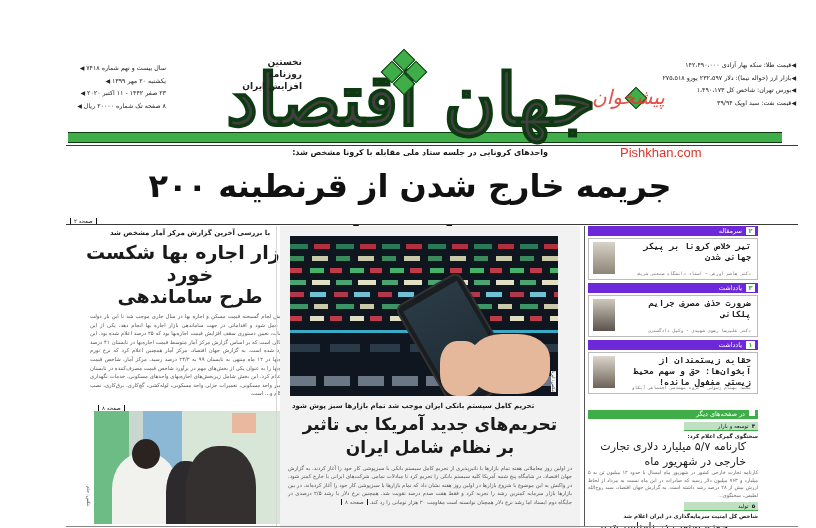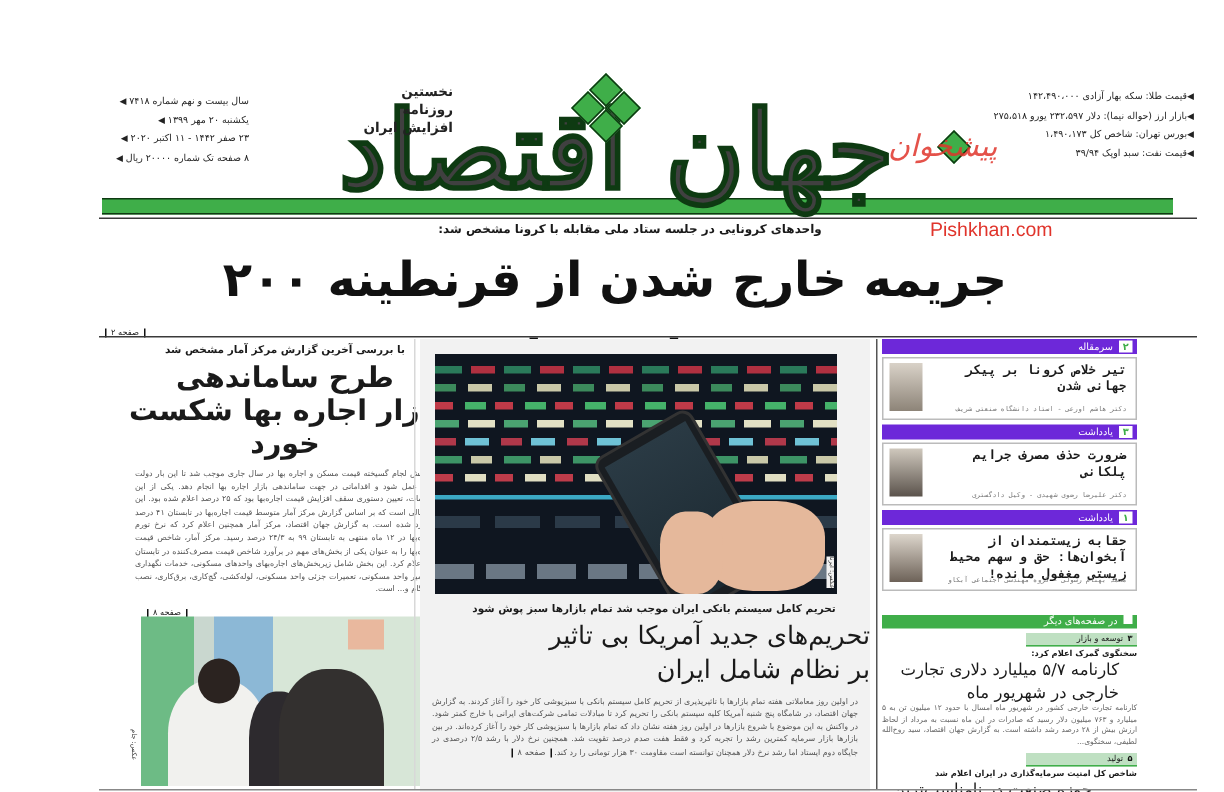--- a/index.html
+++ b/index.html
@@ -31,22 +31,22 @@
   .photo-left{position:absolute;left:8px;top:185px;width:196px;height:113px;background:linear-gradient(90deg,#6dbb85 0 18%,#c9d7cf 18% 25%,#8cb8d6 25% 45%,#d7e6d7 45% 100%);overflow:hidden;}
   .person{position:absolute;border-radius:45% 45% 8% 8%;}
   .vdiv1{left:276px;top:226px;width:1px;height:300px;background:#d8d8d8;}
   
   .col-mid{left:280px;top:226px;width:300px;height:302px;background:#f2f2f2;}
   .photo-mid{position:absolute;left:10px;top:10px;width:268px;height:160px;background:#0f1620;overflow:hidden;}
   .scr-row{position:absolute;left:0;right:0;height:5px;}
   .phone{position:absolute;left:130px;top:45px;width:70px;height:120px;background:#1a1e22;border:2px solid #333;border-radius:8px;transform:rotate(-30deg);}
   .phone-scr{position:absolute;left:4px;top:6px;right:4px;bottom:6px;background:linear-gradient(180deg,#2a3a44,#1b2830);}
   .hand{position:absolute;background:#e5b89b;border-radius:40%;}
-  .col-mid .kick{position:absolute;top:176px;left:12px;right:0;text-align:center;font-size:7px;font-weight:bold;}
-  .col-mid .ttl{position:absolute;top:187px;left:0;right:0;text-align:right;font-size:17px;font-weight:normal;line-height:23px;}
+  .col-mid .kick{position:absolute;top:176px;left:12px;right:0;text-align:left;font-size:7px;font-weight:bold;}
+  .col-mid .ttl{position:absolute;top:187px;left:0;right:0;text-align:center;font-size:17px;font-weight:bold;line-height:23px;}
   .col-mid .body{position:absolute;top:238px;left:8px;right:8px;font-size:5.3px;line-height:8.4px;color:#555;text-align:justify;}
   .vdiv2{left:584px;top:226px;width:1px;height:300px;background:#555;}
   
   .col-right{left:588px;top:226px;width:170px;height:302px;}
   .sec-bar{height:10px;background:#6d28d9;color:#fff;font-size:6.5px;line-height:10px;padding-right:3px;position:relative;}
   .sec-bar .num{display:inline-block;background:#fff;color:#3fae49;width:9px;text-align:center;font-weight:bold;margin-left:4px;height:8px;line-height:8px;margin-top:1px;}
   .op-card{border:1px solid #bbb;margin:2px 0 3px 0;height:40px;position:relative;font-family:Liberation Mono, monospace;}
   .op-card .pic{position:absolute;left:4px;top:3px;width:22px;height:32px;background:linear-gradient(180deg,#d9d2c8,#8d8478);}
   .op-card .t{position:absolute;right:6px;top:3px;width:130px;font-size:8.5px;font-weight:bold;line-height:11px;}
   .op-card .a{position:absolute;right:6px;bottom:3px;font-size:4.5px;color:#777;}
@@ -91,22 +91,22 @@
 <div class="abs rule-top"></div>
 
 <div class="abs kicker">واحدهای کرونایی در جلسه ستاد ملی مقابله با کرونا مشخص شد:</div>
 <div class="abs headline">جریمه خارج شدن از قرنطینه ۲۰۰ هزار تومان</div>
 <div class="abs" style="left:70px;top:208px;"><span class="pageref">صفحه ۲</span></div>
 <div class="abs rule-mid"></div>
 
 <div class="abs col-left">
   <div class="kick">با بررسی آخرین گزارش مرکز آمار مشخص شد</div>
   <div class="ttl">
+    <div>بازار اجاره بها شکست خورد</div>
     <div>طرح ساماندهی</div>
-    <div>بازار اجاره بها شکست خورد</div>
   </div>
   <div class="body">افزایش لجام گسیخته قیمت مسکن و اجاره بها در سال جاری موجب شد تا این بار دولت وارد عمل شود و اقداماتی در جهت ساماندهی بازار اجاره بها انجام دهد. یکی از این اقدامات، تعیین دستوری سقف افزایش قیمت اجاره‌بها بود که ۲۵ درصد اعلام شده بود. این در حالی است که بر اساس گزارش مرکز آمار متوسط قیمت اجاره‌بها در تابستان ۴۱ درصد برآورد شده است. به گزارش جهان اقتصاد، مرکز آمار همچنین اعلام کرد که نرخ تورم اجاره‌بها در ۱۲ ماه منتهی به تابستان ۹۹ به ۲۴/۳ درصد رسید. مرکز آمار، شاخص قیمت اجاره‌بها را به عنوان یکی از بخش‌های مهم در برآورد شاخص قیمت مصرف‌کننده در تابستان ۹۹ اعلام کرد. این بخش شامل زیربخش‌های اجاره‌بهای واحدهای مسکونی، خدمات نگهداری و تعمیر واحد مسکونی، تعمیرات جزئی واحد مسکونی، لوله‌کشی، گچ‌کاری، برق‌کاری، نصب ایزوگام و... است.</div>
   <div style="position:absolute;left:12px;top:169px;"><span class="pageref">صفحه ۸</span></div>
   <div class="photo-left">
     <div class="person" style="left:18px;top:42px;width:66px;height:80px;background:#f1f1ee;"></div>
     <div class="person" style="left:38px;top:28px;width:28px;height:30px;background:#2b2320;border-radius:50%;"></div>
     <div class="person" style="left:72px;top:50px;width:40px;height:70px;background:#2d2a2e;"></div>
     <div class="person" style="left:92px;top:35px;width:70px;height:90px;background:#33302f;"></div>
     <div style="position:absolute;left:138px;top:2px;width:24px;height:20px;background:#e9b89e;"></div>
   </div>

